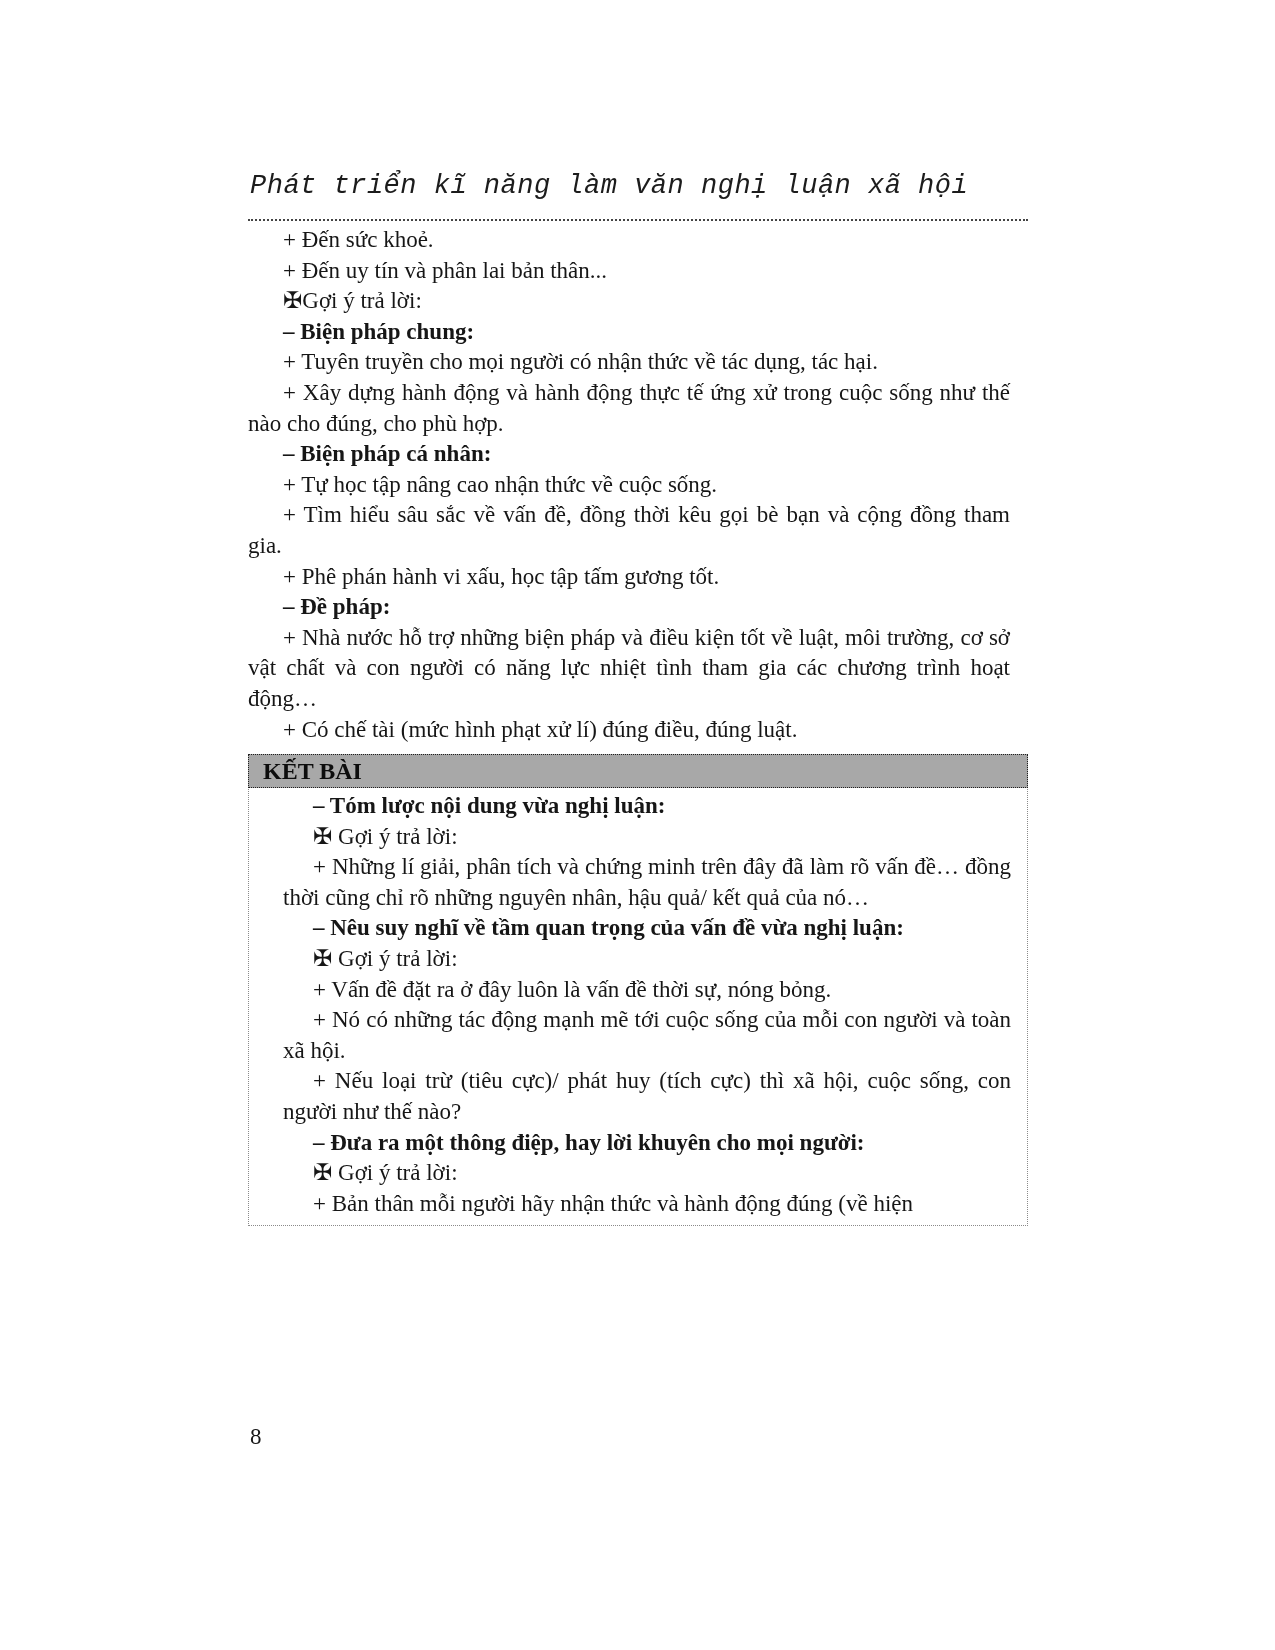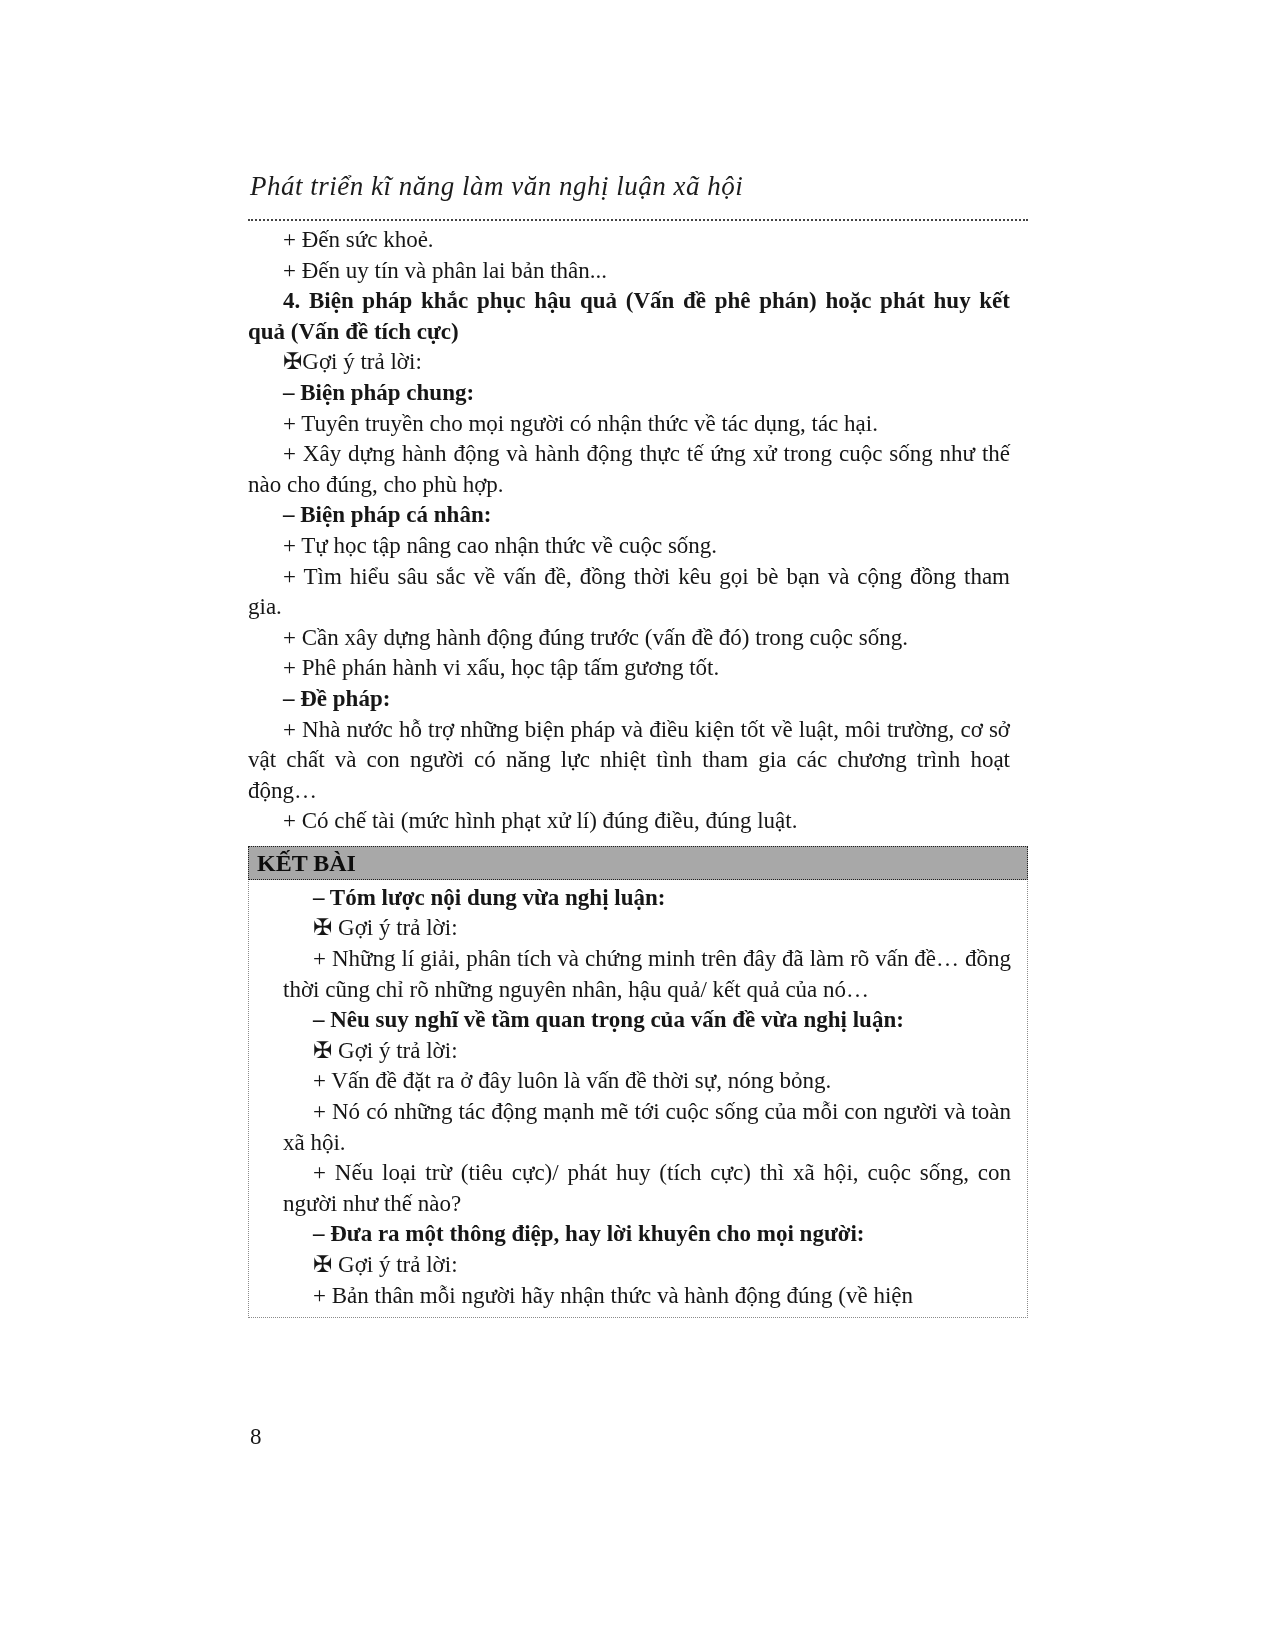--- a/index.html
+++ b/index.html
@@ -14,21 +14,21 @@
   body{
     width:1275px;height:1650px;
     background:var(--page-background);
     font-family:"Liberation Serif","DejaVu Serif",serif;
     color:var(--text);
   }
   .sheet{position:relative;width:1275px;height:1650px;overflow:hidden;}
 
   .doc-header{
     position:absolute;left:250px;top:166px;width:780px;
-    font-family:Liberation Serif, serif;
+    font-family:Liberation Mono, monospace;
     font-style:italic;font-size:27px;line-height:40px;color:#1c1c1c;
     letter-spacing:0.5px;
   }
   .header-rule{
     position:absolute;left:248px;top:219px;width:780px;height:0;
     border-top:2px dotted var(--rule-color);
   }
 
   .main{
     position:absolute;left:248px;top:225px;width:780px;
@@ -45,21 +45,21 @@
     margin-top:9px;
     border:1px dotted var(--box-border);
     background:var(--page-background);
   }
   .ket-bai-header{
     height:34px;line-height:33px;
     background:var(--bar-background);
     border:1px dotted #1f1f1f;
     margin:-1px -1px 0 -1px;
     font-weight:bold;font-size:24px;
-    padding-left:8px;
+    padding-left:14px;
     color:#0d0d0d;
   }
   .box-body{padding:3px 16px 6px 8px;}
   .box-body p.para{padding-right:0;text-indent:30px;margin-left:26px;}
 
   .page-number{
     position:absolute;left:250px;top:1422px;
     font-size:23px;line-height:30px;
   }
 </style>
@@ -70,29 +70,27 @@
 
   <div class="doc-header">Phát triển kĩ năng làm văn nghị luận xã hội</div>
 
   <div class="header-rule"></div>
 
   <div class="main">
 
     <div>
         <p class="para plus">+ Đến sức khoẻ.</p>
         <p class="para plus">+ Đến uy tín và phân lai bản thân...</p>
-        <p class="para bold-heading">4. Biện pháp khắc phục hậu quả (Vấn đề phê phán) hoặc phát huy kết quả (Vấn đề tích cực)</p>
         <p class="para hint">✠Gợi ý trả lời:</p>
         <p class="para bold-dash">– Biện pháp chung:</p>
         <p class="para plus">+ Tuyên truyền cho mọi người có nhận thức về tác dụng, tác hại.</p>
         <p class="para plus">+ Xây dựng hành động và hành động thực tế ứng xử trong cuộc sống như thế nào cho đúng, cho phù hợp.</p>
         <p class="para bold-dash">– Biện pháp cá nhân:</p>
         <p class="para plus">+ Tự học tập nâng cao nhận thức về cuộc sống.</p>
         <p class="para plus">+ Tìm hiểu sâu sắc về vấn đề, đồng thời kêu gọi bè bạn và cộng đồng tham gia.</p>
-        <p class="para plus">+ Cần xây dựng hành động đúng trước (vấn đề đó) trong cuộc sống.</p>
         <p class="para plus">+ Phê phán hành vi xấu, học tập tấm gương tốt.</p>
         <p class="para bold-dash">– Đề pháp:</p>
         <p class="para plus">+ Nhà nước hỗ trợ những biện pháp và điều kiện tốt về luật, môi trường, cơ sở vật chất và con người có năng lực nhiệt tình tham gia các chương trình hoạt động…</p>
         <p class="para plus">+ Có chế tài (mức hình phạt xử lí) đúng điều, đúng luật.</p>
       </div>
 
     <div class="ket-bai-box">
       <div class="ket-bai-header">KẾT BÀI</div>
       <div class="box-body">
           <p class="para bold-dash">– Tóm lược nội dung vừa nghị luận:</p>

